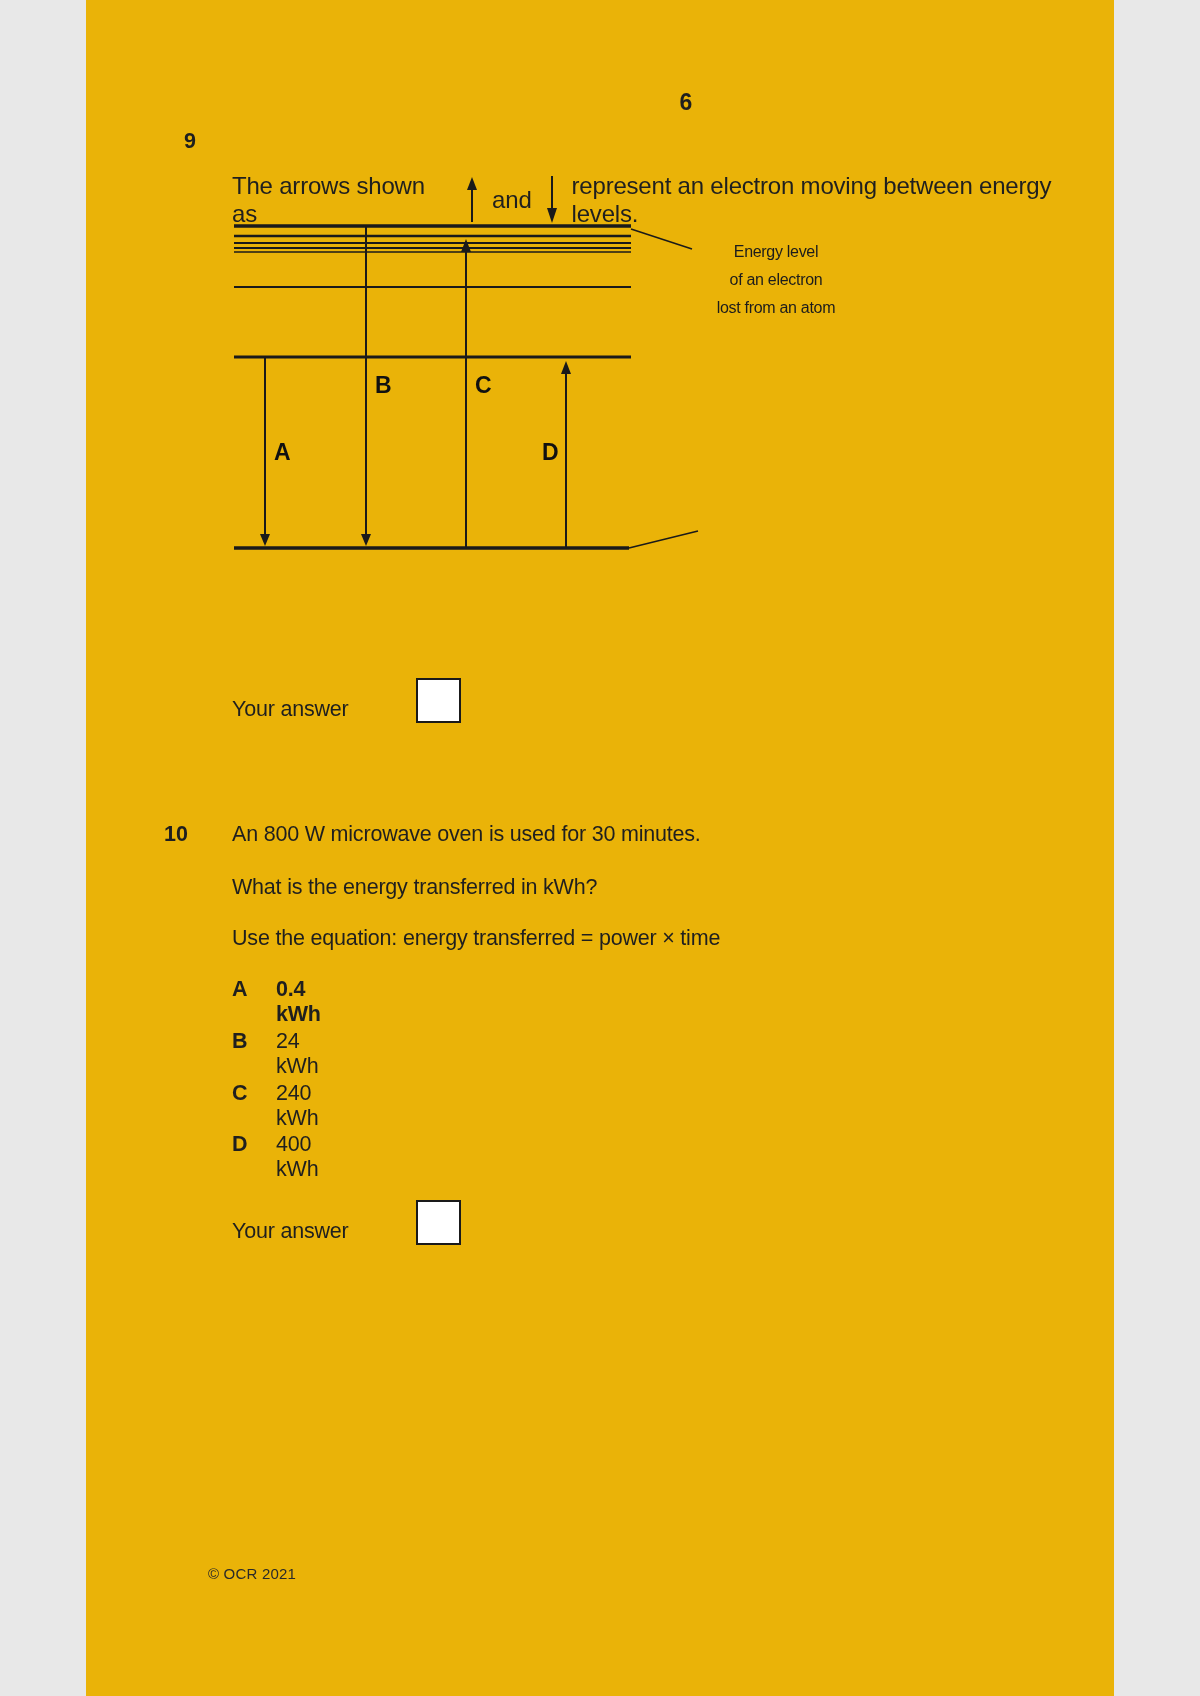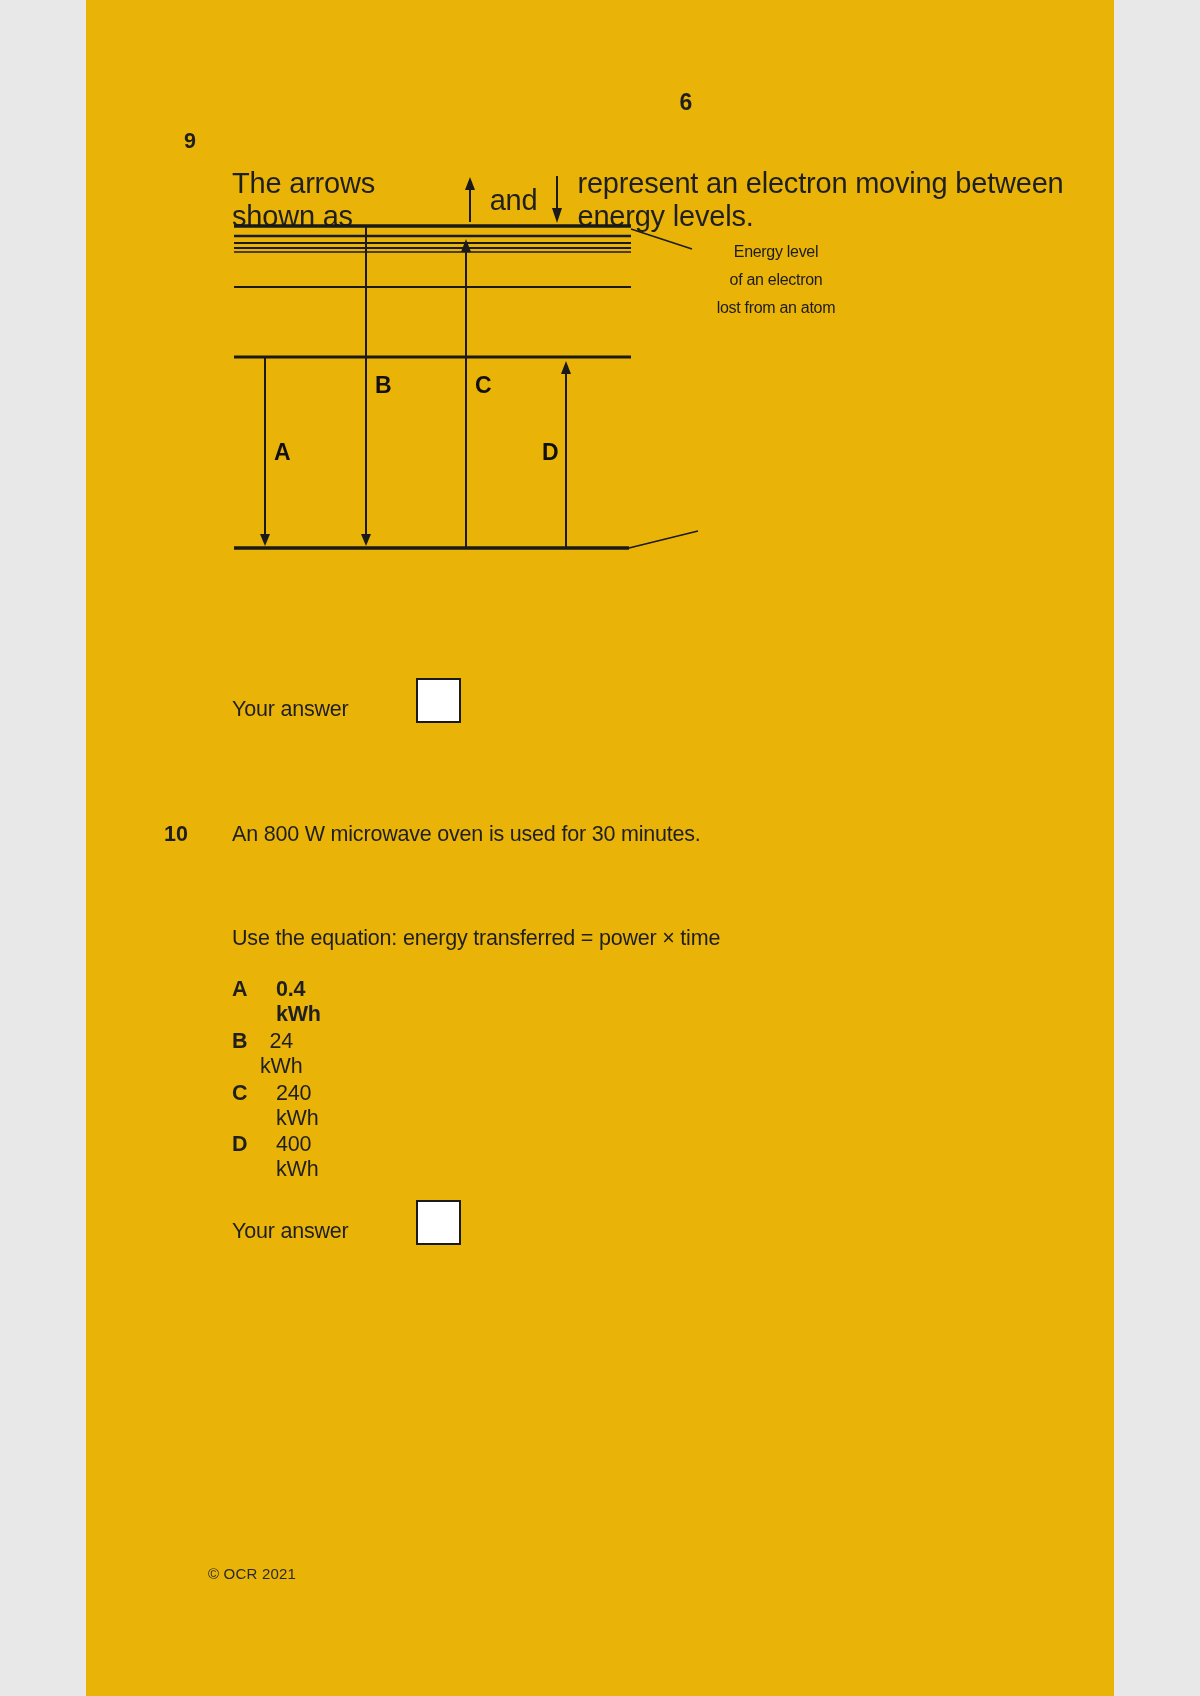--- a/index.html
+++ b/index.html
@@ -21,21 +21,21 @@
     color:#2a2a2a;
   }
   .pageno{
     left:0;width:1200px;text-align:center;
     font-weight:bold;font-size:23px;
   }
   .qnum{font-weight:bold;font-size:21.5px;line-height:26px;}
   .qtext{font-size:21.5px;line-height:26px;letter-spacing:-0.2px;}
   .arrow-row{
     display:flex;align-items:center;gap:13px;
-    font-size:29px;letter-spacing:-0.2px;
+    font-size:24px;letter-spacing:-0.2px;
   }
   .diagram-label{
     font-size:16px;line-height:28px;text-align:center;color:#1c1c1c;
     letter-spacing:-0.3px;
   }
   .arrow-letter{font-weight:bold;font-size:23px;color:#111;}
   .answer-row-label{font-size:21.5px;letter-spacing:-0.2px;}
   .answer-box{
     width:41px;height:41px;border:2px solid #1a1a1a;background:#fff;
   }
@@ -129,30 +129,31 @@
 
 
 
   <div class="abs answer-row-label" style="left:146px;top:697px;">Your answer</div>
   <div class="abs answer-box" style="left:330px;top:678px;"></div>
   <div class="abs marks" style="left:1070px;top:697px;">[1]</div>
 
   <div class="abs qnum" style="left:78px;top:821px;text-align:right;">10</div>
   <div class="abs qtext" style="left:146px;top:821px;">An 800 W microwave oven is used for 30 minutes.</div>
 
+  <div class="abs qtext" style="left:146px;top:874px;">What is the energy transferred in kWh?</div>
 
   <div class="abs qtext" style="left:146px;top:925px;">Use the equation: energy transferred = power × time</div>
 
   <div class="abs" style="left:146px;top:977px;">
     <span class="opt-letter">A</span>
     <span class="opt-value abs" style="left:44px;top:0;font-weight:bold;">0.4 kWh</span>
   </div>
   <div class="abs" style="left:146px;top:1029px;">
     <span class="opt-letter">B</span>
-    <span class="opt-value abs" style="left:28px;top:0;text-align:center;">24 kWh</span>
+    <span class="opt-value abs" style="left:44px;top:0;">24 kWh</span>
   </div>
   <div class="abs" style="left:146px;top:1081px;">
     <span class="opt-letter">C</span>
     <span class="opt-value abs" style="left:44px;top:0;">240 kWh</span>
   </div>
   <div class="abs" style="left:146px;top:1132px;">
     <span class="opt-letter">D</span>
     <span class="opt-value abs" style="left:44px;top:0;">400 kWh</span>
   </div>
 

